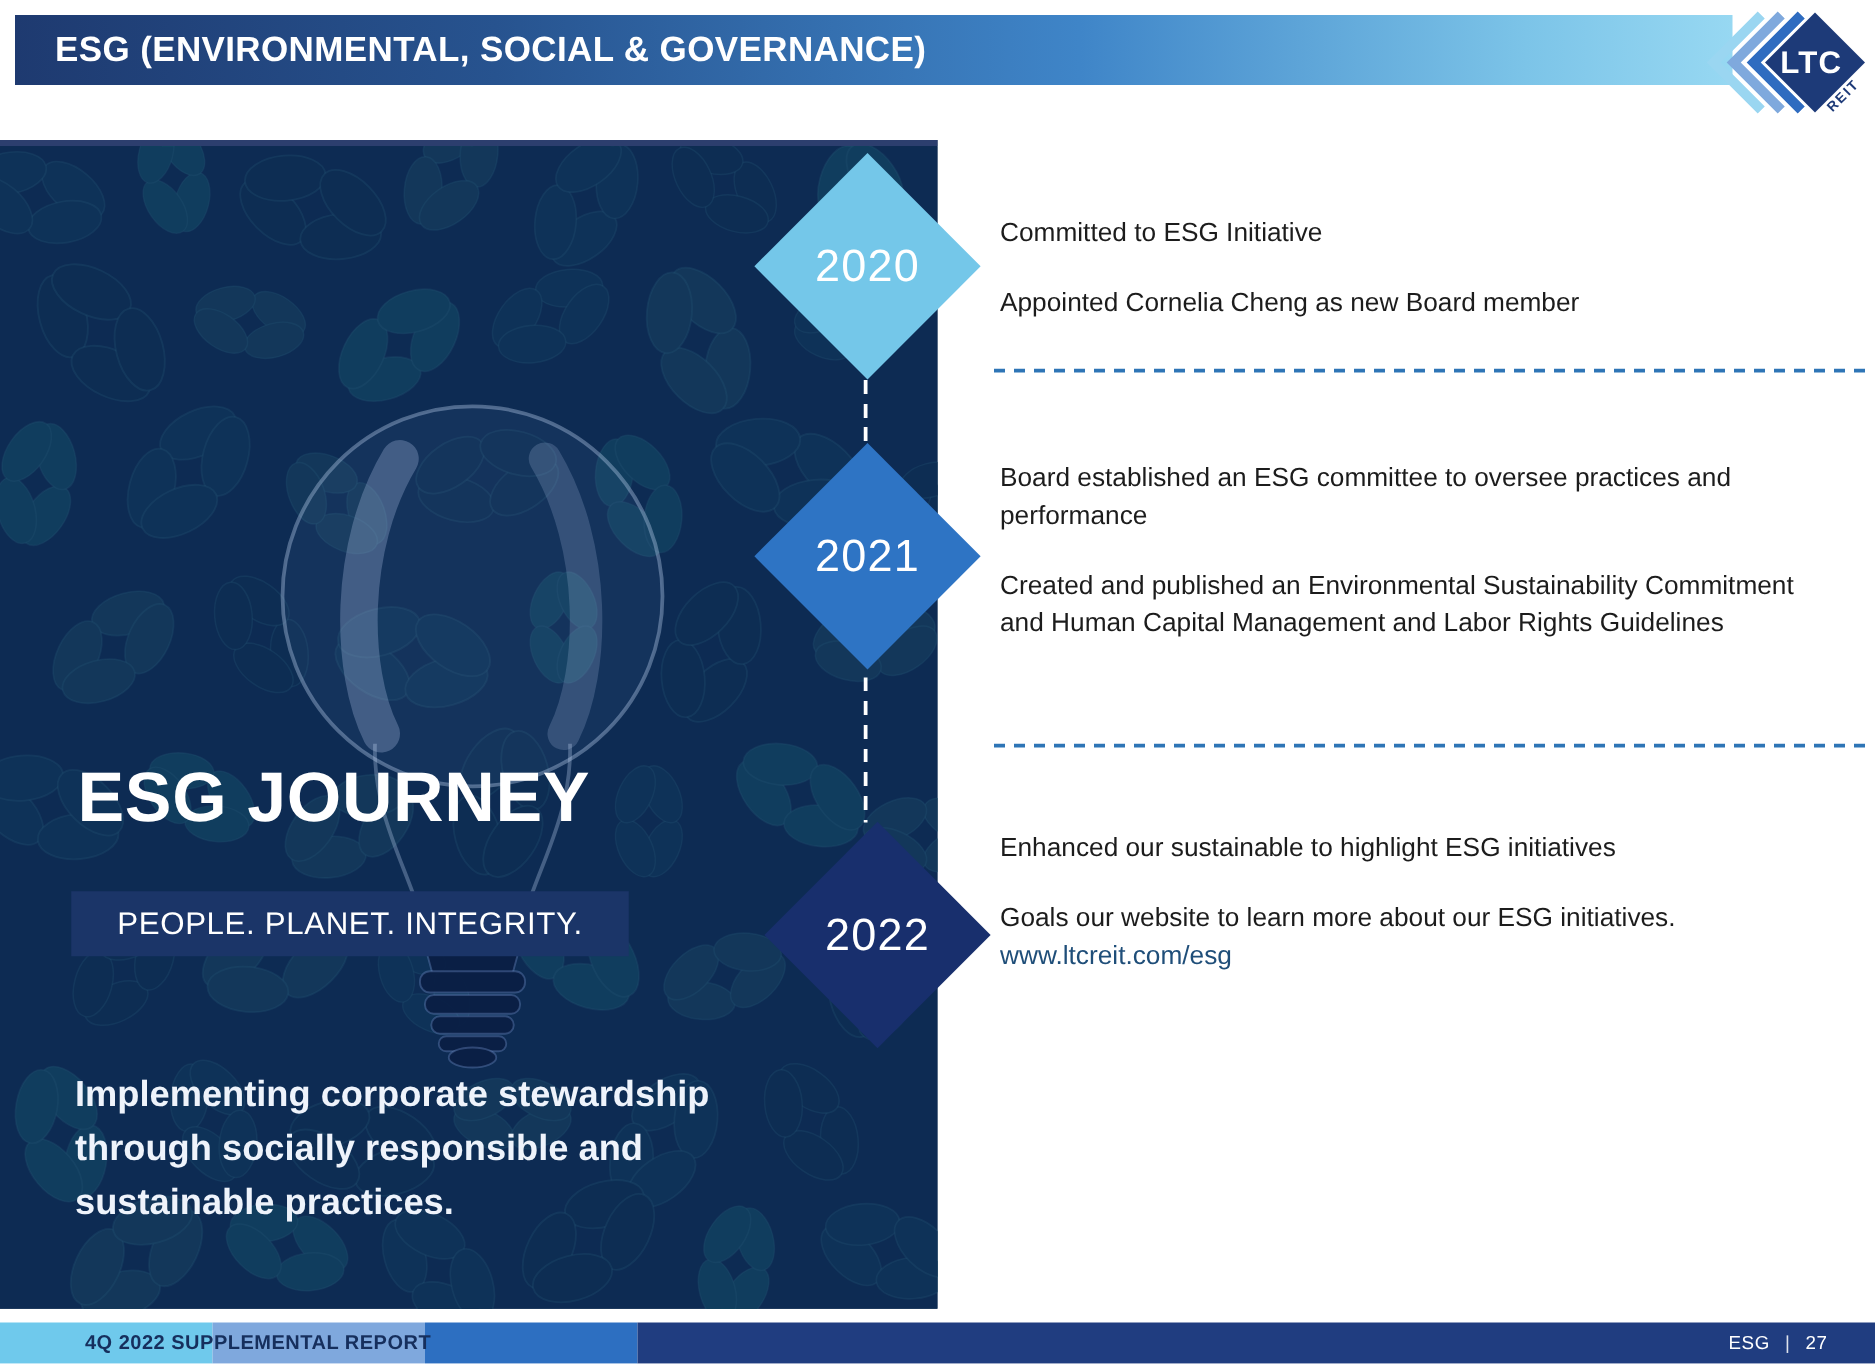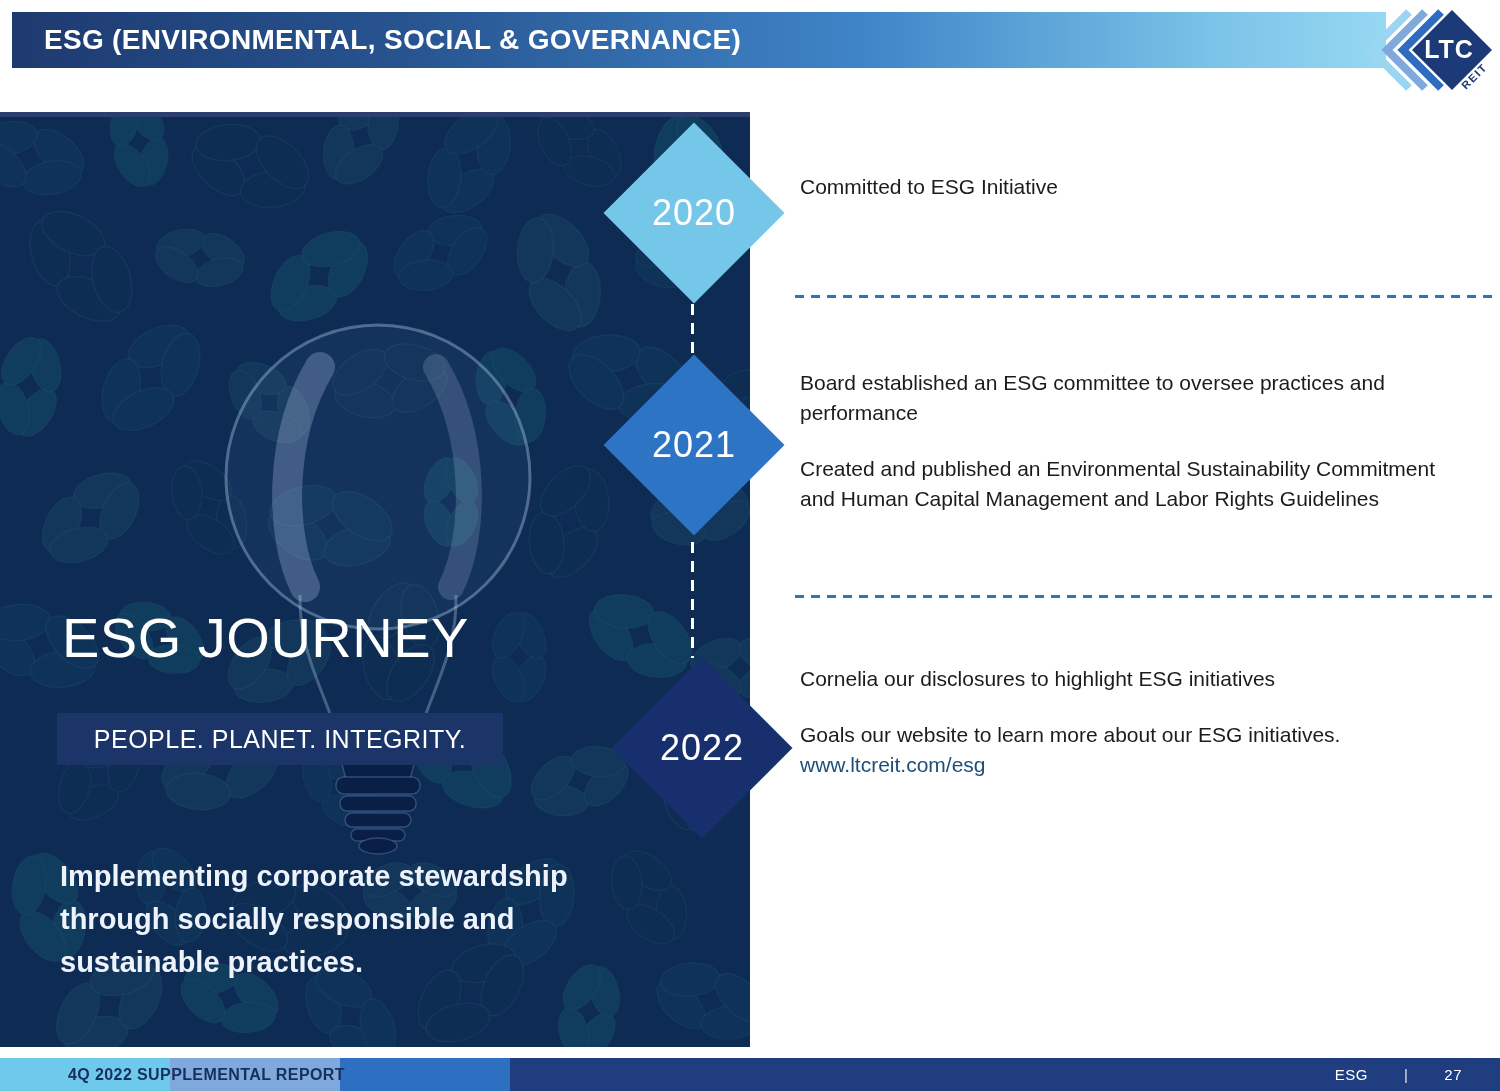--- a/index.html
+++ b/index.html
@@ -15,21 +15,21 @@
   }
   .topbar-title{color:#ffffff;font-size:28px;font-weight:700;letter-spacing:.3px;padding-left:32px;white-space:nowrap;}
   .logo{position:absolute;left:1352px;top:2px;width:145px;height:96px;}
   
   .hero{
     position:absolute;left:0;top:112px;width:750px;height:935px;
     background:#0e2c50;border-top:5px solid #2c3e6e;box-sizing:border-box;
   }
   .hero svg.leafbg{position:absolute;left:0;top:0;}
   .hero-title{
-    position:absolute;left:62px;top:488px;color:#ffffff;font-size:56px;font-weight:400;
+    position:absolute;left:62px;top:488px;color:#ffffff;font-size:56px;font-weight:700;
     letter-spacing:.5px;white-space:nowrap;
   }
   .tagline-box{
     position:absolute;left:57px;top:596px;width:446px;height:52px;
     display:flex;align-items:center;justify-content:center;
   }
   .tagline-box span{color:#ffffff;font-size:25px;font-weight:400;letter-spacing:.5px;white-space:nowrap;}
   .hero-desc{
     position:absolute;left:60px;top:738px;width:600px;color:#eef3fb;font-size:29px;line-height:43px;
     font-weight:700;white-space:pre-line;
@@ -62,21 +62,21 @@
   .fseg{position:absolute;top:0;height:33px;}
   .fseg.s1{left:0;width:170px;}
   .fseg.s2{left:170px;width:170px;}
   .fseg.s3{left:340px;width:170px;}
   .fseg.s4{left:510px;width:990px;}
   .footer-left{
     position:absolute;left:68px;top:0;height:33px;display:flex;align-items:center;
     color:#162f5d;font-size:16px;font-weight:700;letter-spacing:.4px;white-space:nowrap;
   }
   .footer-right{
-    position:absolute;right:38px;top:0;height:33px;display:flex;align-items:center;gap:36px;
+    position:absolute;right:38px;top:0;height:33px;display:flex;align-items:center;gap:12px;
     color:#ffffff;font-size:15px;letter-spacing:.5px;
   }
   .footer-right .sep{opacity:.85;}
 </style>
 </head>
 <body>
 
 <div class="slide">
 
   <div class="topbar">
@@ -191,33 +191,34 @@
     <span class="yr">2021</span>
   </div>
   <div class="diamond d2022" style="background-color: rgb(24, 47, 109);">
     <span class="yr">2022</span>
   </div>
   <div class="vdash a"></div>
   <div class="vdash b"></div>
 
   <div class="tl-block b2020">
     <p>Committed to ESG Initiative</p>
+    <p>Appointed Cornelia Cheng as new Board member</p>
   </div>
 
   <div class="hdash s1"></div>
 
   <div class="tl-block b2021">
     <p>Board established an ESG committee to oversee practices and performance</p>
     <p>Created and published an Environmental Sustainability Commitment and Human Capital Management and Labor Rights Guidelines</p>
   </div>
 
   <div class="hdash s2"></div>
 
   <div class="tl-block b2022">
-    <p>Cornelia our disclosures to highlight ESG initiatives</p>
+    <p>Enhanced our sustainable to highlight ESG initiatives</p>
     <p style="margin-bottom:0;">Goals our website to learn more about our ESG initiatives.</p>
     <div class="weblink" style="color: rgb(31, 78, 121);">www.ltcreit.com/esg</div>
   </div>
 
   <div class="footer">
     <div class="fseg s1" style="background-color: rgb(111, 201, 236);"></div>
     <div class="fseg s2" style="background-color: rgb(127, 168, 221);"></div>
     <div class="fseg s3" style="background-color: rgb(45, 111, 193);"></div>
     <div class="fseg s4" style="background-color: rgb(32, 61, 128);"></div>
     <div class="footer-left">4Q 2022 SUPPLEMENTAL REPORT</div>

